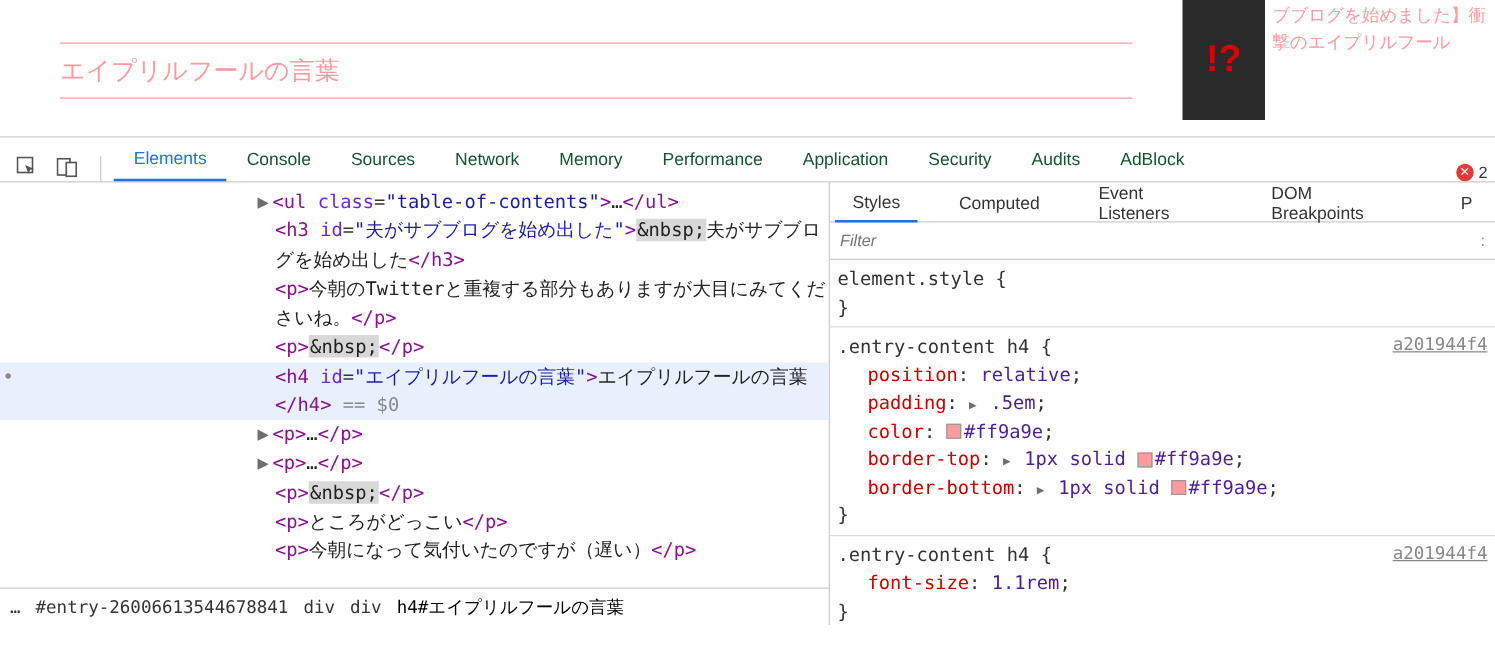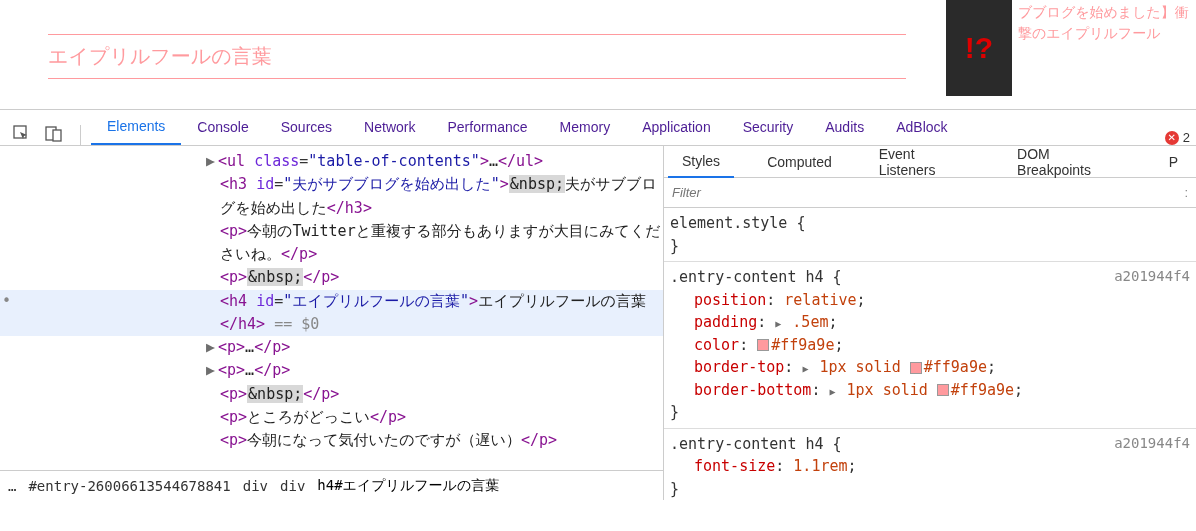--- a/index.html
+++ b/index.html
@@ -13,21 +13,21 @@
 .heading-text { color: #ff9a9e; font-size: 20px; font-weight: 500; }
 .sidebar-widget { position: absolute; right: 0; top: 0; width: 250px; display: flex; }
 .sidebar-img { width: 116px; height: 96px; background: #2a2a2a; display:flex; align-items:center; justify-content:center; }
 .sidebar-img .ex { color:#d00; font-size:30px; font-weight:bold; }
 .sidebar-text { color: #ff9a9e; font-size: 14px; padding: 2px 0 0 6px; line-height: 1.5; overflow:hidden; }
 
 
 .devtools-bar { height: 36px; display: flex; align-items: flex-end; border-bottom: 1px solid #ccc; padding: 0 6px; }
 .dt-icon { width: 22px; height: 22px; margin: 0 5px; display: inline-flex; align-items: center; justify-content: center; color: #555; }
 .dt-sep { width: 1px; height: 20px; background: #ccc; margin: 0 10px; }
-.dt-tab { padding: 0 16px; height: 36px; display: flex; align-items: center; color: #4c1d95; font-size: 14px; cursor: pointer; }
+.dt-tab { padding: 0 16px; height: 36px; display: flex; align-items: center; color: #14532d; font-size: 14px; cursor: pointer; }
 .dt-tab.active { color: #1a73e8; border-bottom: 2px solid #1a73e8; }
 .dt-err { margin-left: auto; display:flex; align-items:center; gap:4px; color:#333; }
 .dt-err-circle { width:14px; height:14px; border-radius:50%; background:#e53935; color:#fff; font-size:10px; display:flex; align-items:center; justify-content:center; }
 
 
 .panels { display: flex; height: 354px; }
 .elements-panel { width: 664px; border-right: 1px solid #ccc; display:flex; flex-direction:column; }
 .dom-tree { flex:1; overflow:hidden; padding: 4px 0 0 0; font-size: 15px; line-height: 1.55; }
 .dom-row { padding-left: 10px; white-space: normal; word-break: break-all; }
 .dom-row .arrow { color:#6e6e6e; display:inline-block; width:12px; }
@@ -49,24 +49,24 @@
 
 .styles-panel { flex: 1; display:flex; flex-direction:column; }
 .styles-tabs { height: 32px; display:flex; align-items:center; border-bottom:1px solid #ccc; padding:0 4px; font-size:14px;gap:19px; }
 .styles-tab { padding: 0 14px; height:32px; display:flex; align-items:center; cursor:pointer; }
 .styles-tab.active { border-bottom: 2px solid #1a73e8; color:#333; }
 .filter-row { height: 30px; border-bottom:1px solid #ccc; display:flex; align-items:center; padding:0 8px; }
 .filter-input { border:none; outline:none; font-size:13px; color:#888; flex:1; background:transparent;font-style:italic; }
 .rules { flex:1; overflow:hidden; font-size:15px; line-height:1.5; }
 .rule { border-bottom: 1px solid #ddd; padding: 4px 6px; position:relative; }
 .rule .selector { color:#333; }
-.rule .src { position:absolute; right:6px; top:4px; color:#888; font-size:14px; }
+.rule .src { position:absolute; right:6px; top:4px; color:#888; text-decoration: underline; font-size:14px; }
 .decl { padding-left: 24px; }
 .prop { color: #c80000; }
-.val { color: #c2410c; }
+.val { color: #4c1d95; }
 .swatch { display:inline-block; width:12px; height:12px; border:1px solid #999; vertical-align:middle; margin-right:2px; }
 .tri { display:inline-block; color:#6e6e6e; margin-right:2px; font-size:10px; }
 
 svg { display:block; }
 </style>
 </head>
 <body>
 
 <div class="webpage">
   <div class="heading-box">
@@ -94,22 +94,22 @@
         <rect x="1" y="2" width="10" height="13" fill="none" stroke="#555" stroke-width="1.3"></rect>
         <rect x="8" y="5" width="8" height="11" fill="#fff" stroke="#555" stroke-width="1.3"></rect>
       </svg>
   </span>
   <span class="dt-sep"></span>
   <div id="dt-tabs" style="display:flex;">
       <div class="dt-tab active">Elements</div>
       <div class="dt-tab">Console</div>
       <div class="dt-tab">Sources</div>
       <div class="dt-tab">Network</div>
+      <div class="dt-tab">Memory</div>
       <div class="dt-tab">Performance</div>
-      <div class="dt-tab">Memory</div>
       <div class="dt-tab">Application</div>
       <div class="dt-tab">Security</div>
       <div class="dt-tab">Audits</div>
       <div class="dt-tab">AdBlock</div>
     </div>
   <div class="dt-err">
     <span class="dt-err-circle">✕</span>
     <span>2</span>
   </div>
 </div>

